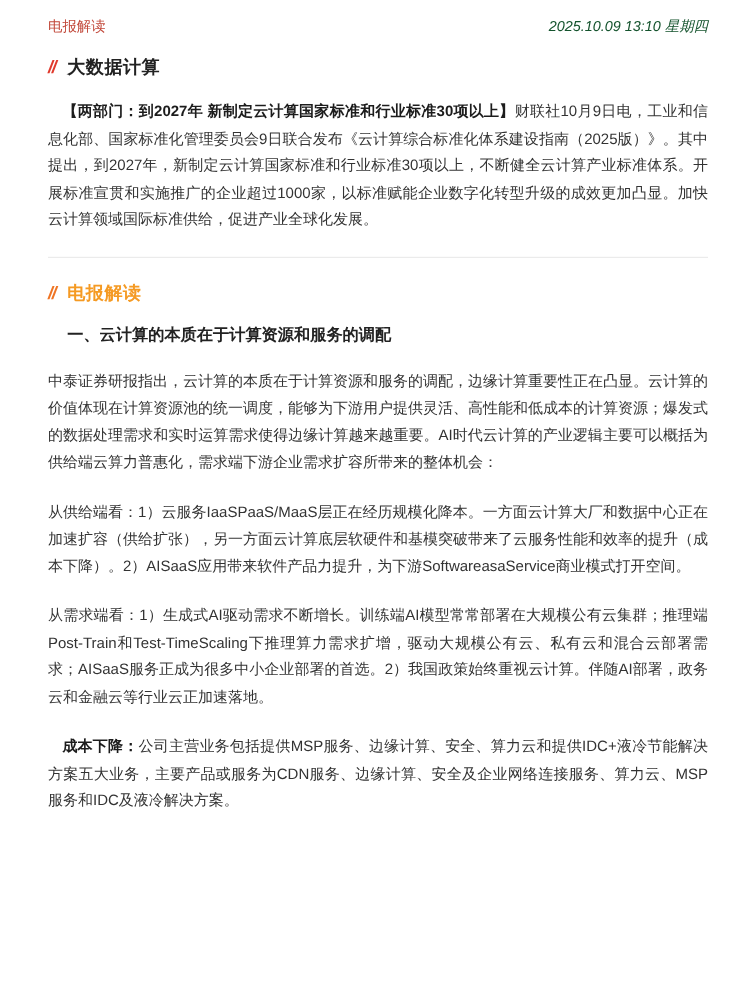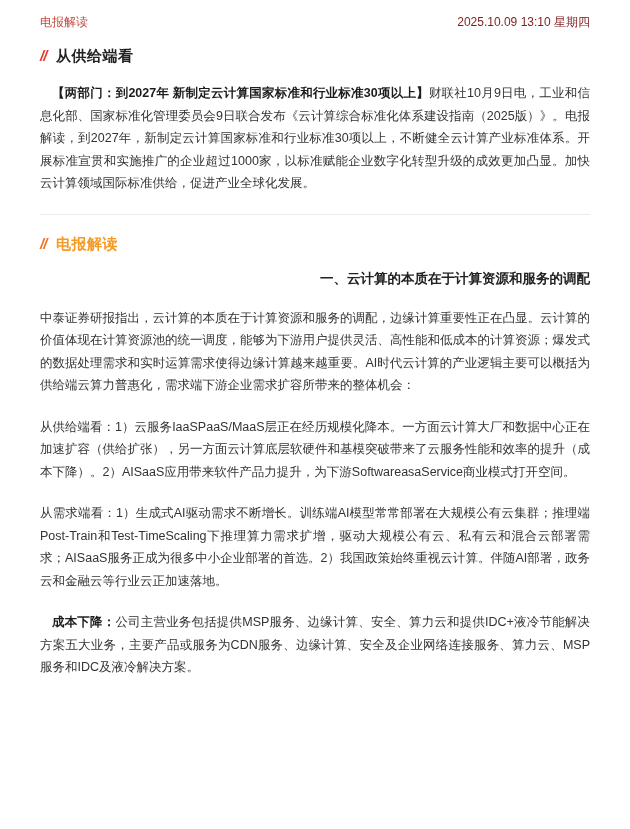--- a/index.html
+++ b/index.html
@@ -9,59 +9,58 @@
     font-family: "Liberation Sans", "DejaVu Sans", sans-serif;
     color: #333;
     overflow: hidden;
   }
   .page { padding: 14px 40px 0 40px; }
   .topbar {
     display: flex; justify-content: space-between; align-items: center;
     font-size: 12px; margin-bottom: 16px;
   }
   .category-label { color: #c2493b; }
-  .datetime { color: #7f1d1d; }
+  .datetime { color: #14532d; font-style: italic; }
   h2.section-title {
     font-size: 15px; font-weight: bold; color: #222;
     margin: 0 0 16px 0; letter-spacing: 0.5px;
   }
   .slashes {
     font-style: italic; font-weight: bold; color: #e0392c;
     margin-right: 5px; letter-spacing: -1px;
   }
   h2.section-title.orange { color: #f59a23; }
   h2.section-title.orange .slashes { color: #ef7423; }
   .body-text {
     font-size: 12.5px; line-height: 22.5px; text-align: justify;
     color: #333; margin-bottom: 19px;
   }
   .body-text strong, .body-text b { color: #1c1c1c; margin-left: 12px; }
   .divider { border: none; border-top: 1px solid #ebebeb; margin: 0 0 20px 0; }
   h3.subheading {
     font-size: 13.5px; font-weight: bold; color: #222;
     margin: 0 0 19px 16px;
-    text-align: right;
   }
 </style>
 </head>
 <body>
 
 <div class="page">
 
   <div class="topbar">
     <span class="category-label">电报解读</span>
     <span class="datetime">2025.10.09 13:10 星期四</span>
   </div>
 
   <h2 class="section-title">
     <span class="slashes">//</span>
-    <span>从供给端看</span>
+    <span>大数据计算</span>
   </h2>
 
-  <p class="body-text"><strong>【两部门：到2027年 新制定云计算国家标准和行业标准30项以上】</strong><span>财联社10月9日电，工业和信息化部、国家标准化管理委员会9日联合发布《云计算综合标准化体系建设指南（2025版）》。电报解读，到2027年，新制定云计算国家标准和行业标准30项以上，不断健全云计算产业标准体系。开展标准宣贯和实施推广的企业超过1000家，以标准赋能企业数字化转型升级的成效更加凸显。加快云计算领域国际标准供给，促进产业全球化发展。</span></p>
+  <p class="body-text"><strong>【两部门：到2027年 新制定云计算国家标准和行业标准30项以上】</strong><span>财联社10月9日电，工业和信息化部、国家标准化管理委员会9日联合发布《云计算综合标准化体系建设指南（2025版）》。其中提出，到2027年，新制定云计算国家标准和行业标准30项以上，不断健全云计算产业标准体系。开展标准宣贯和实施推广的企业超过1000家，以标准赋能企业数字化转型升级的成效更加凸显。加快云计算领域国际标准供给，促进产业全球化发展。</span></p>
 
   <hr class="divider">
 
   <h2 class="section-title orange">
     <span class="slashes">//</span>
     <span>电报解读</span>
   </h2>
 
   <h3 class="subheading">一、云计算的本质在于计算资源和服务的调配</h3>
 

